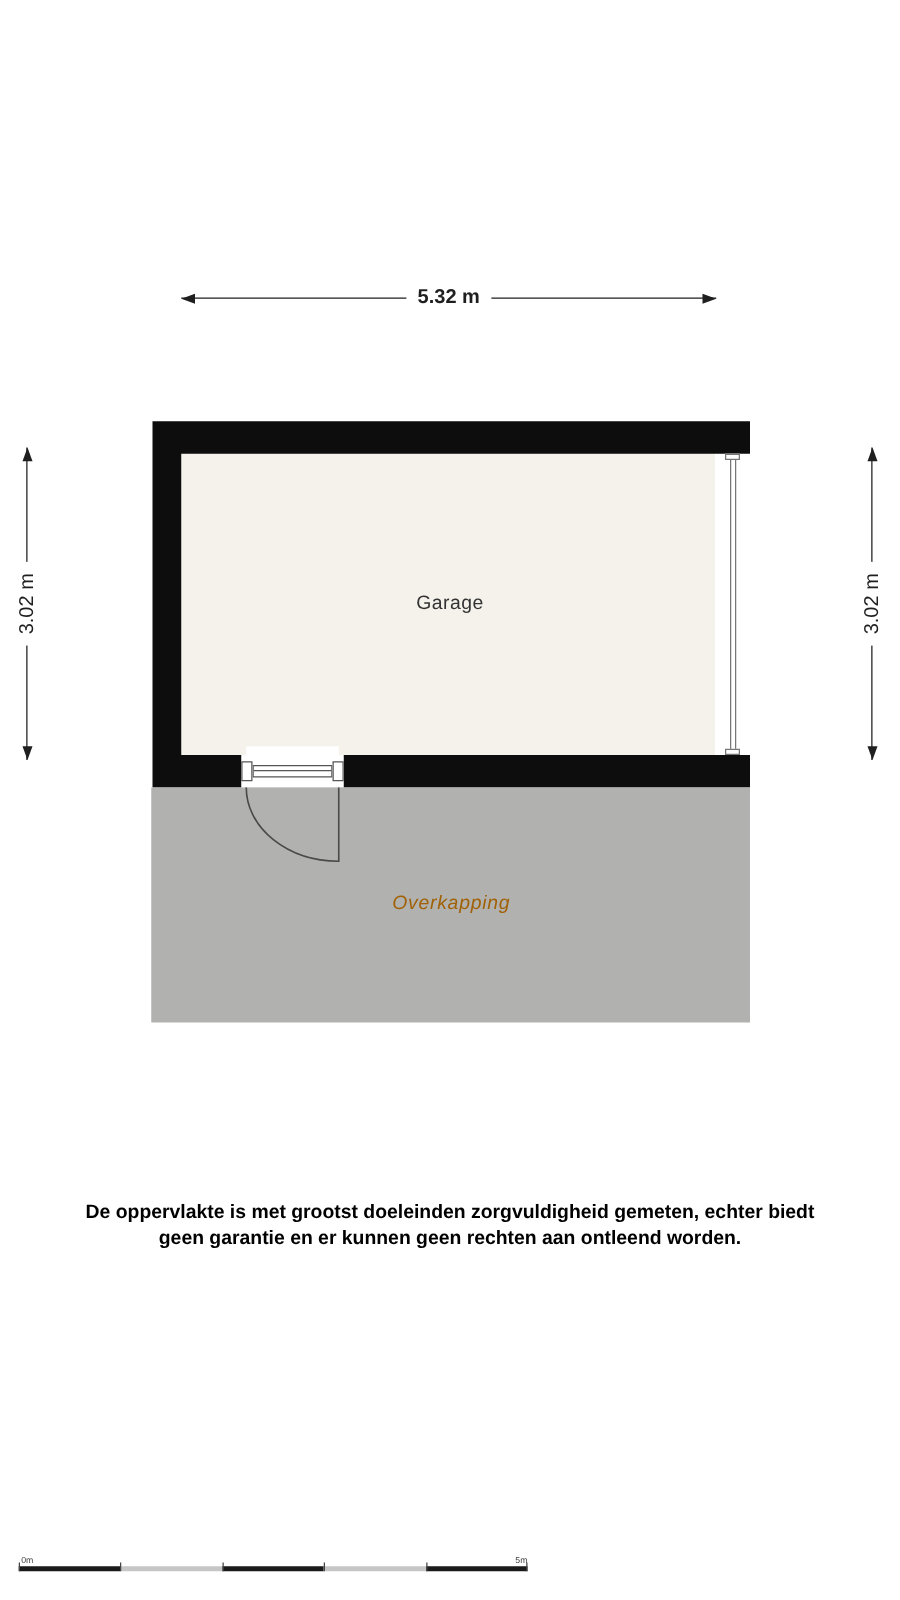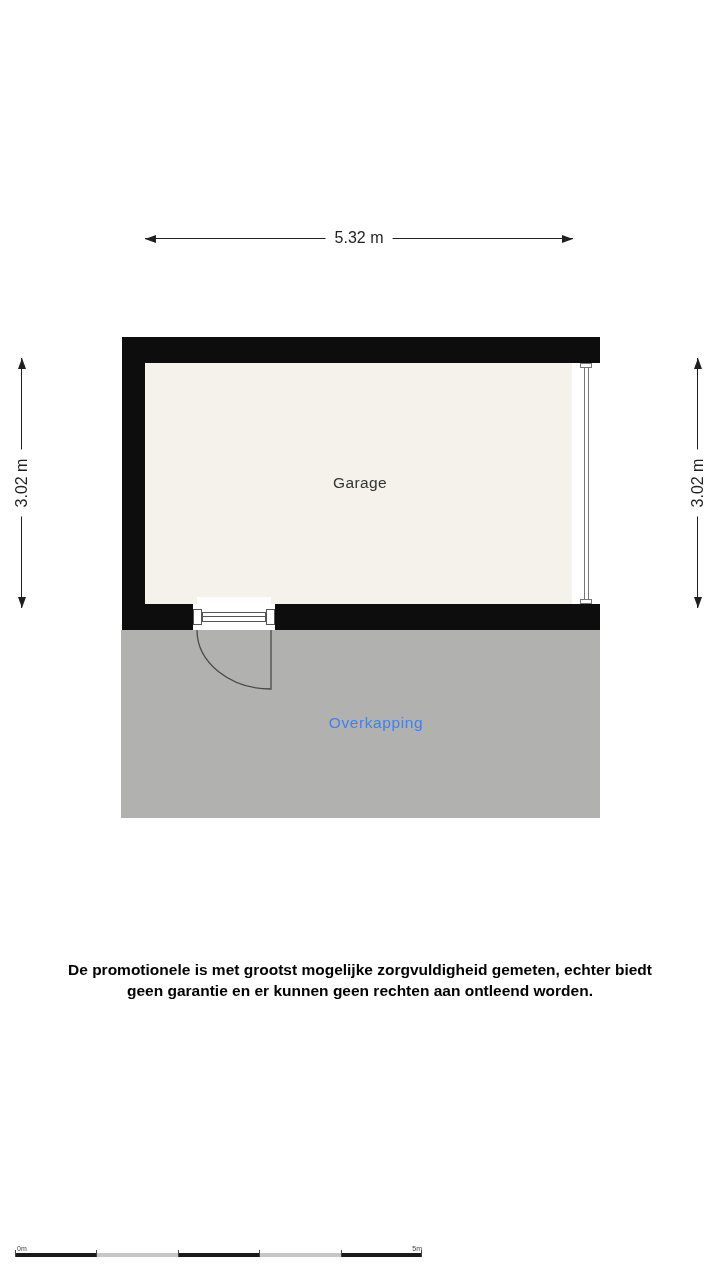--- a/index.html
+++ b/index.html
@@ -35,22 +35,22 @@
   .post-left{left:193px;} .post-right{left:266px;}
   .door-panel{position:absolute;left:202px;top:612px;width:64px;height:10px;background:#fff;border:1px solid #555;box-sizing:border-box;}
   .door-panel-line{position:absolute;left:0;right:0;top:3px;border-top:1px solid #555;}
   .canopy-area{position:absolute;left:121px;top:630px;width:479px;height:188px;background:var(--canopy-fill);}
   .door-swing-svg{position:absolute;left:120px;top:625px;width:170px;height:80px;}
   .room-label{
     position:absolute;left:360px;top:483px;transform:translate(-50%,-50%);
     font-size:15.5px;color:#333;letter-spacing:0.4px;white-space:nowrap;
   }
   .canopy-label{
-    position:absolute;left:376px;top:723px;transform:translate(-50%,-50%);
-    font-size:15.5px;color:#3b82f6;letter-spacing:0.6px;white-space:nowrap;
+    position:absolute;left:361px;top:723px;transform:translate(-50%,-50%);
+    font-size:15.5px;color:#a16207;letter-spacing:0.6px;white-space:nowrap;font-style:italic;
   }
   
   .disclaimer{
     position:absolute;left:0;top:959px;width:720px;text-align:center;
     font-weight:bold;font-size:15.5px;line-height:21px;color:#000;
   }
   
   .scale-bar{position:absolute;left:15px;top:1245px;width:407px;height:14px;}
   .scale-label{position:absolute;top:0;font-size:7px;line-height:7px;color:#444;}
   .scale-label-left{left:2px;} .scale-label-right{right:0;}
@@ -61,21 +61,21 @@
 </style>
 </head>
 <body>
 
 <div id="page-root">
 
   <div style="position:absolute;left:145px;top:230px;width:428px;height:17px;">
     <div class="dim-line-h" style="left:0;top:8px;width:428px;"></div>
     <span class="arrowhead ah-left" style="left:0;top:4.5px;"></span>
     <span class="arrowhead ah-right" style="right:0;top:4.5px;"></span>
-    <span class="dim-label center-h" style="top:8px;">5.32 m</span>
+    <span class="dim-label center-h" style="top:8px;font-weight:bold;">5.32 m</span>
   </div>
 
   <div style="position:absolute;left:13px;top:358px;width:17px;height:250px;">
     <div class="dim-line-v" style="left:8px;top:0;height:250px;"></div>
     <span class="arrowhead ah-up" style="left:4.5px;top:0;"></span>
     <span class="arrowhead ah-down" style="left:4.5px;bottom:0;"></span>
     <span class="dim-label center-v" style="left:8.5px;">3.02 m</span>
   </div>
 
   <div style="position:absolute;left:689px;top:358px;width:17px;height:250px;">
@@ -105,21 +105,21 @@
   </div>
 
   <svg class="door-swing-svg" viewBox="0 0 170 80" xmlns="http://www.w3.org/2000/svg">
     <path d="M 77 5 A 74 59 0 0 0 151 64 L 151 5" fill="none" stroke="#4a4a4a" stroke-width="1.3"></path>
   </svg>
 
   <span class="room-label">Garage</span>
   <span class="canopy-label">Overkapping</span>
 
   <div class="disclaimer">
-    <div>De promotionele is met grootst mogelijke zorgvuldigheid gemeten, echter biedt</div>
+    <div>De oppervlakte is met grootst doeleinden zorgvuldigheid gemeten, echter biedt</div>
     <div>geen garantie en er kunnen geen rechten aan ontleend worden.</div>
   </div>
 
   <div class="scale-bar">
     <span class="scale-label scale-label-left">0m</span>
     <span class="scale-label scale-label-right">5m</span>
     <div class="scale-track">
       <div class="scale-seg seg-dark"></div>
       <div class="scale-seg seg-light"></div>
       <div class="scale-seg seg-dark"></div>

